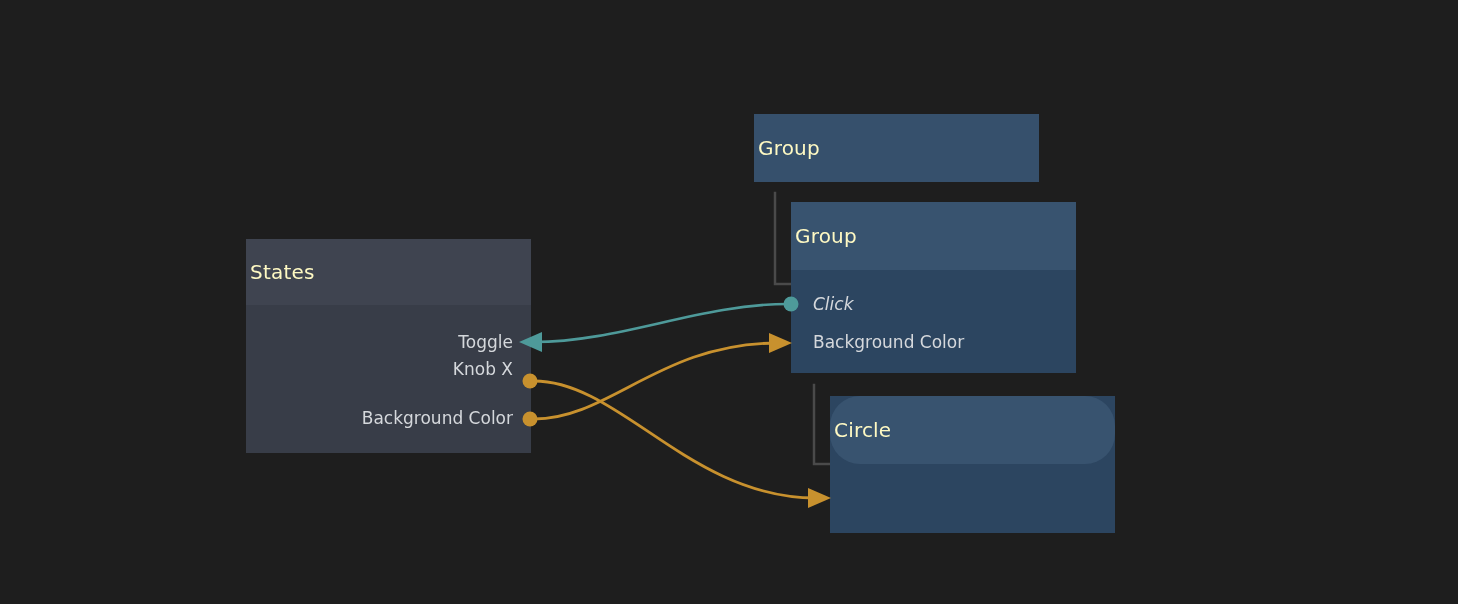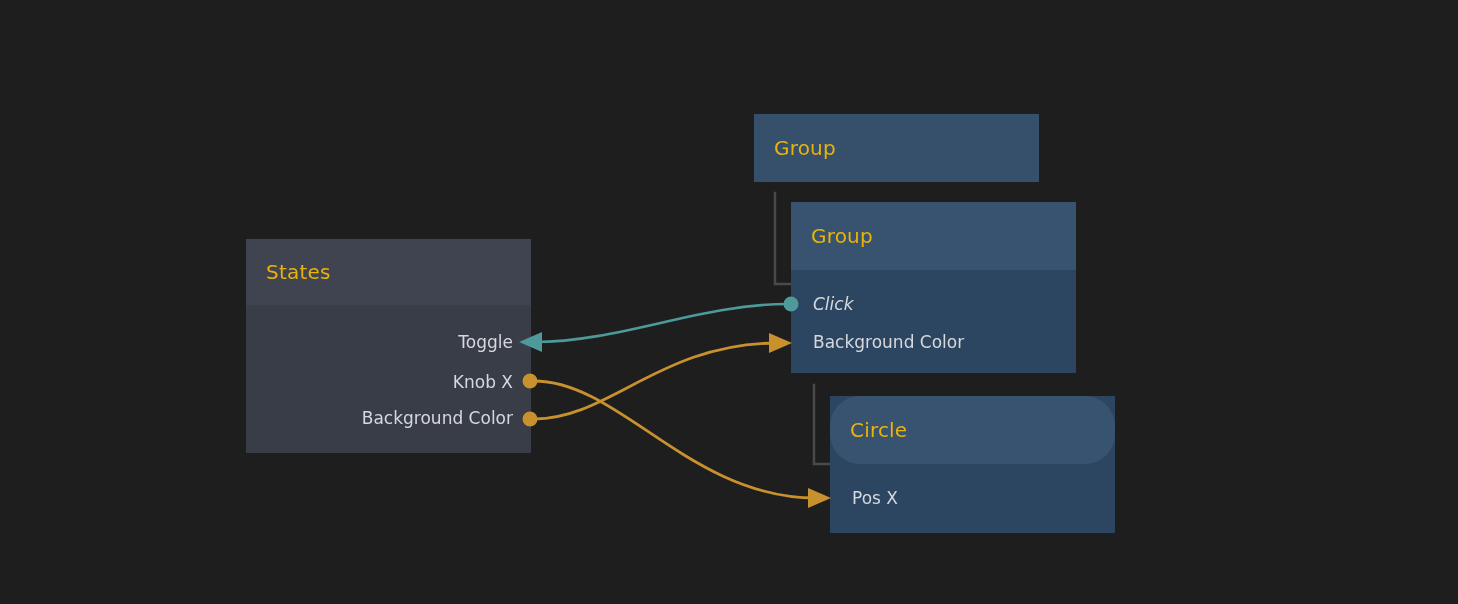--- a/index.html
+++ b/index.html
@@ -26,22 +26,22 @@
     position: absolute;
     left: 0;
     top: 0;
     width: 100%;
     box-sizing: border-box;
     display: flex;
     align-items: center;
   }
   .node-title {
     font-size: 20px;
-    color: #eab308;
-    padding-left: 20px;
+    color: #fef9c3;
+    padding-left: 4px;
     letter-spacing: 0.2px;
     white-space: nowrap;
   }
   .node-body {
     position: absolute;
     left: 0;
     width: 100%;
     box-sizing: border-box;
   }
   .port-row {
@@ -108,21 +108,21 @@
     <div class="node-header states-header" style="height:66px;">
       <span class="node-title">States</span>
     </div>
 
     <div class="port-row out" style="top:331px; margin-top:-331px; top:331px;"></div>
 
     <div class="port-row out" style="top:91px; width:100%;">
       <span class="port-label">Toggle</span>
     </div>
 
-    <div class="port-row out" style="top:131px; width:100%;">
+    <div class="port-row out" style="top:118px; width:100%;">
       <span class="port-label">Knob X</span>
     </div>
 
     <div class="port-row out" style="top:167px; width:100%;">
       <span class="port-label">Background Color</span>
     </div>
   </div>
 
   <div class="node" style="left:754px; top:114px; width:285px; height:68px;">
     <div class="node-header grp-solid" style="height:68px;">
@@ -144,23 +144,20 @@
       <span class="port-label">Background Color</span>
     </div>
   </div>
 
   <div class="node" style="left:830px; top:396px; width:285px; height:137px;">
     <div class="node-body grp-body" style="top:0; height:137px;"></div>
     <div class="node-header grp-header" style="height:68px;border-radius:30px;">
       <span class="node-title">Circle</span>
     </div>
 
-    <div class="port-row in" style="top:90px; width:100%;">
-      <span class="port-label">Pos X</span>
-    </div>
   </div>
 
   <svg class="links" viewBox="0 0 1458 604">
 
     <path d="M 788 304 C 700 304, 620 342, 534 342" fill="none" stroke="#4e9a9a" stroke-width="2.6" stroke-linecap="round"></path>
     <polygon points="519,342 542,332 542,352" fill="#4e9a9a"></polygon>
     <circle cx="791" cy="304" r="7.5" fill="#4e9a9a"></circle>
 
     <path d="M 534 419 C 610 419, 660 343, 778 343" fill="none" stroke="#c8912e" stroke-width="2.8" stroke-linecap="round"></path>
     <polygon points="792,343 769,333 769,353" fill="#c8912e"></polygon>

